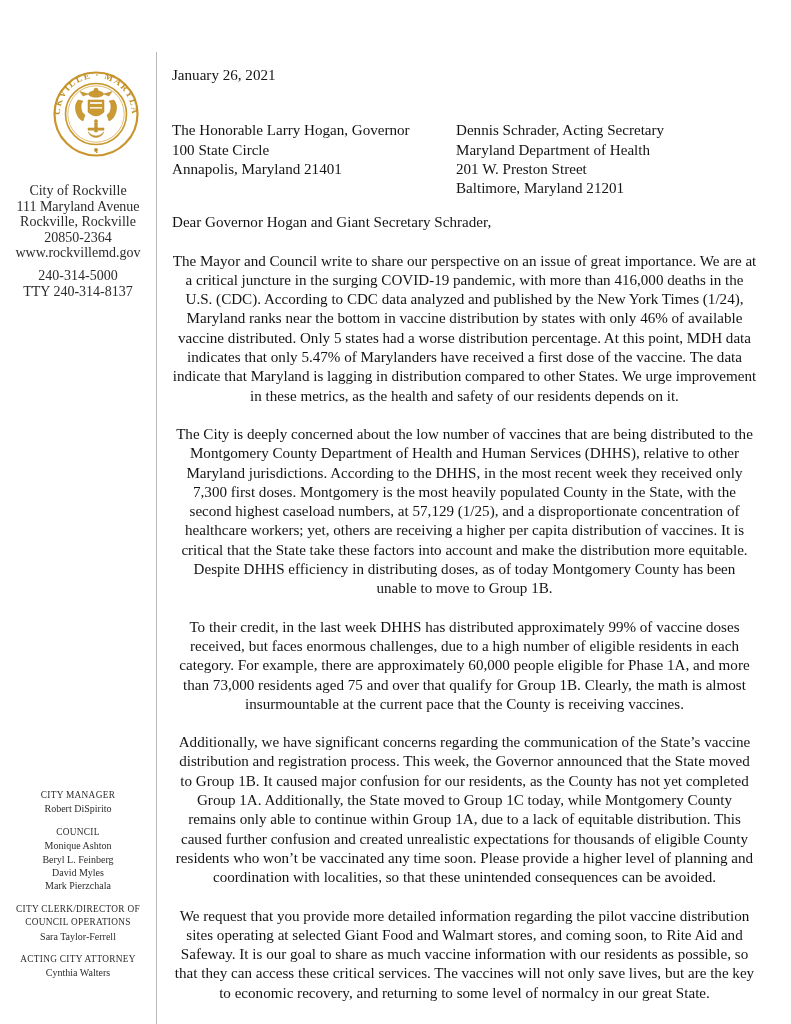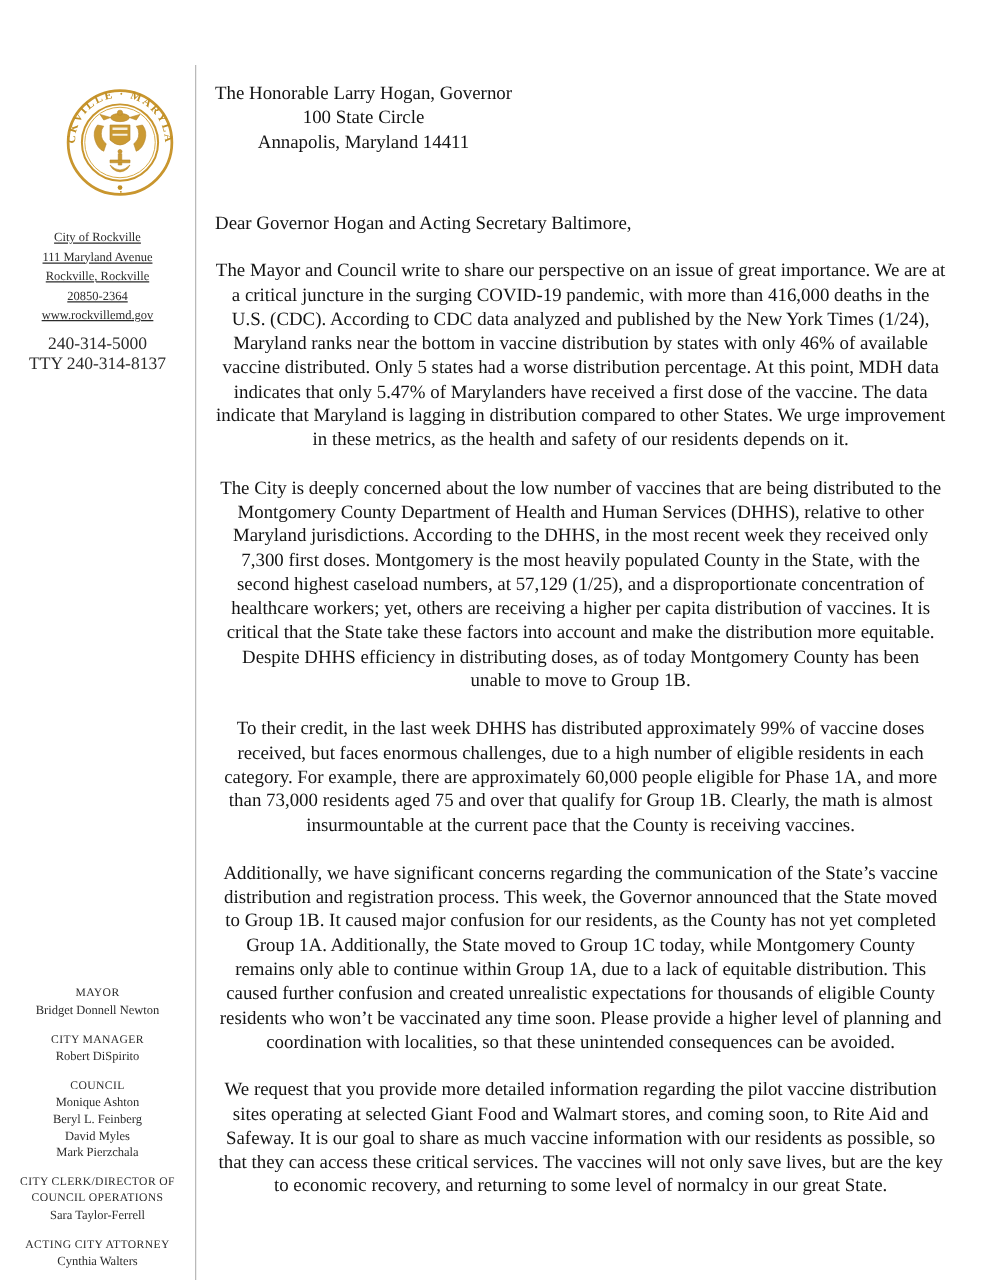--- a/index.html
+++ b/index.html
@@ -52,23 +52,22 @@
   .lh-block {
     position: absolute;
     left: 4px;
     width: 148px;
     text-align: center;
     font-family: "Liberation Serif", "DejaVu Serif", serif;
     color: #2b2b2b;
   }
   .lh-address {
     top: 183px;
-    font-size: 10px;
+    font-size: 14px;
     line-height: 15.5px;
-    text-decoration: underline;
   }
   .lh-phones {
     top: 268px;
     font-size: 14px;
     line-height: 15.5px;
   }
   .lh-roles {
     top: 789px;
     font-size: 9.6px;
     line-height: 13.4px;
@@ -95,22 +94,21 @@
   .date {
     margin: 0 0 24px 0;
   }
   .addresses {
     position: relative;
     height: 96px;
     margin-bottom: 8px;
   }
   .addr-col {
     position: absolute;
-    top: 0;
-    text-align: center;
+    top: 12px;
   }
   .addr-left  { left: 0; }
   .addr-right { left: 284px; }
   .addr-line { white-space: nowrap; }
 
   .salutation {
     margin: 0 0 19px 0;
   }
   .para {
     margin: 0 0 19px 0;
@@ -173,24 +171,20 @@
       <div>www.rockvillemd.gov</div>
     </div>
 
     <div class="lh-block lh-phones">
       <div>240-314-5000</div>
       <div>TTY 240-314-8137</div>
     </div>
 
     <div class="lh-block lh-roles">
 
-      <div class="role-group">
-        <div class="role-title">MAYOR</div>
-        <div class="role-name">Bridget Donnell Newton</div>
-      </div>
 
       <div class="role-group">
         <div class="role-title">CITY MANAGER</div>
         <div class="role-name">Robert DiSpirito</div>
       </div>
 
       <div class="role-group">
         <div class="role-title">COUNCIL</div>
         <div class="role-name">Monique Ashton</div>
         <div class="role-name">Beryl L. Feinberg</div>
@@ -209,30 +203,37 @@
         <div class="role-name">Cynthia Walters</div>
       </div>
 
     </div>
   </div>
 
   <div class="divider"></div>
 
   <div class="letter">
 
+    <p class="date">January 26, 2021</p>
 
     <div class="addresses">
       <div class="addr-col addr-left">
         <div class="addr-line">The Honorable Larry Hogan, Governor</div>
         <div class="addr-line">100 State Circle</div>
-        <div class="addr-line">Annapolis, Maryland 14411</div>
-      </div>
-    </div>
-
-    <p class="salutation">Dear Governor Hogan and Acting Secretary Baltimore,</p>
+        <div class="addr-line">Annapolis, Maryland 21401</div>
+      </div>
+      <div class="addr-col addr-right">
+        <div class="addr-line">Dennis Schrader, Acting Secretary</div>
+        <div class="addr-line">Maryland Department of Health</div>
+        <div class="addr-line">201 W. Preston Street</div>
+        <div class="addr-line">Baltimore, Maryland  21201</div>
+      </div>
+    </div>
+
+    <p class="salutation">Dear Governor Hogan and Giant Secretary Schrader,</p>
 
     <p class="para">The Mayor and Council write to share our perspective on an issue of great importance.   We are at a critical juncture in the surging COVID-19 pandemic, with more than 416,000 deaths in the U.S. (CDC). According to CDC data analyzed and published by the New York Times (1/24), Maryland ranks near the bottom in vaccine distribution by states with only 46% of available vaccine distributed.  Only 5 states had a worse distribution percentage.  At this point, MDH data indicates that only 5.47% of Marylanders have received a first dose of the vaccine.  The data indicate that Maryland is lagging in distribution compared to other States. We urge improvement in these metrics, as the health and safety of our residents depends on it.</p>
     <p class="para">The City is deeply concerned about the low number of vaccines that are being distributed to the Montgomery County Department of Health and Human Services (DHHS), relative to other Maryland jurisdictions.  According to the DHHS, in the most recent week they received only 7,300 first doses. Montgomery is the most heavily populated County in the State, with the second highest caseload numbers, at 57,129 (1/25), and a disproportionate concentration of healthcare workers; yet, others are receiving a higher per capita distribution of vaccines. It is critical that the State take these factors into account and make the distribution more equitable. Despite DHHS efficiency in distributing doses, as of today Montgomery County has been unable to move to Group 1B.</p>
     <p class="para">To their credit, in the last week DHHS has distributed approximately 99% of vaccine doses received, but faces enormous challenges, due to a high number of eligible residents in each category.  For example, there are approximately 60,000 people eligible for Phase 1A, and more than 73,000 residents aged 75 and over that qualify for Group 1B. Clearly, the math is almost insurmountable at the current pace that the County is receiving vaccines.</p>
     <p class="para">Additionally, we have significant concerns regarding the communication of the State’s vaccine distribution and registration process. This week, the Governor announced that the State moved to Group 1B. It caused major confusion for our residents, as the County has not yet completed Group 1A. Additionally, the State moved to Group 1C today, while Montgomery County remains only able to continue within Group 1A, due to a lack of equitable distribution.  This caused further confusion and created unrealistic expectations for thousands of eligible County residents who won’t be vaccinated any time soon.  Please provide a higher level of planning and coordination with localities, so that these unintended consequences can be avoided.</p>
     <p class="para">We request that you provide more detailed information regarding the pilot vaccine distribution sites operating at selected Giant Food and Walmart stores, and coming soon, to Rite Aid and Safeway.  It is our goal to share as much vaccine information with our residents as possible, so that they can access these critical services. The vaccines will not only save lives, but are the key to economic recovery, and returning to some level of normalcy in our great State.</p>
 
   </div>
 
 </div>

